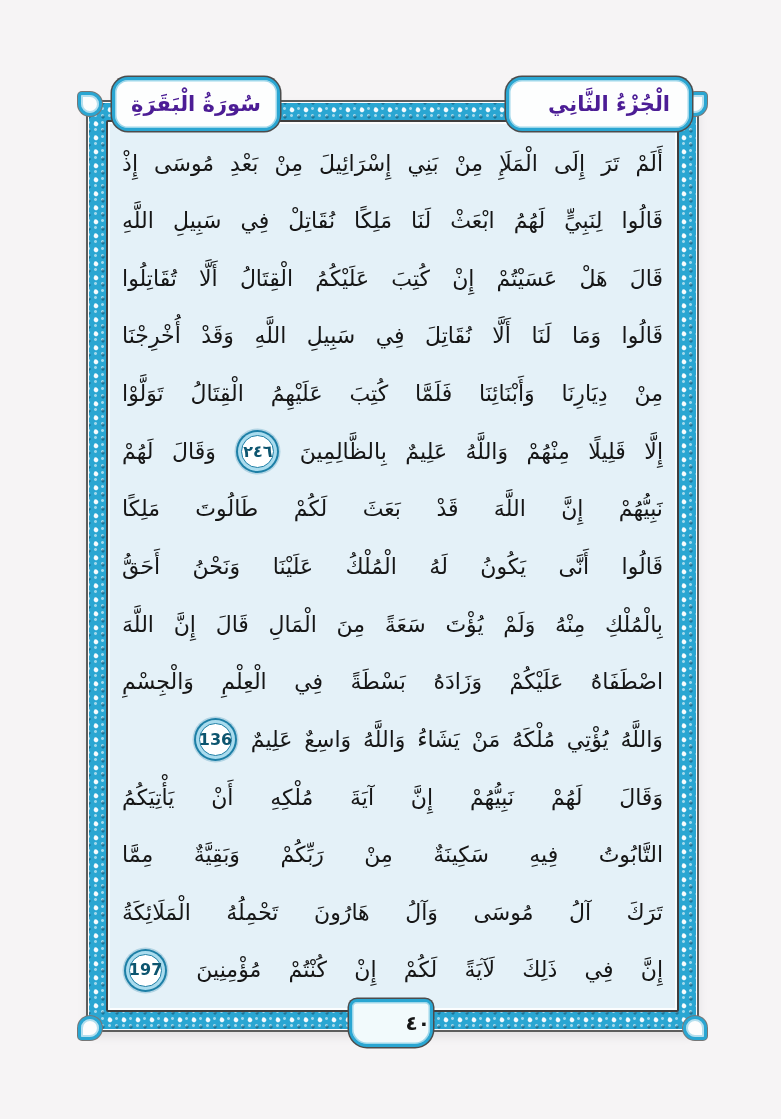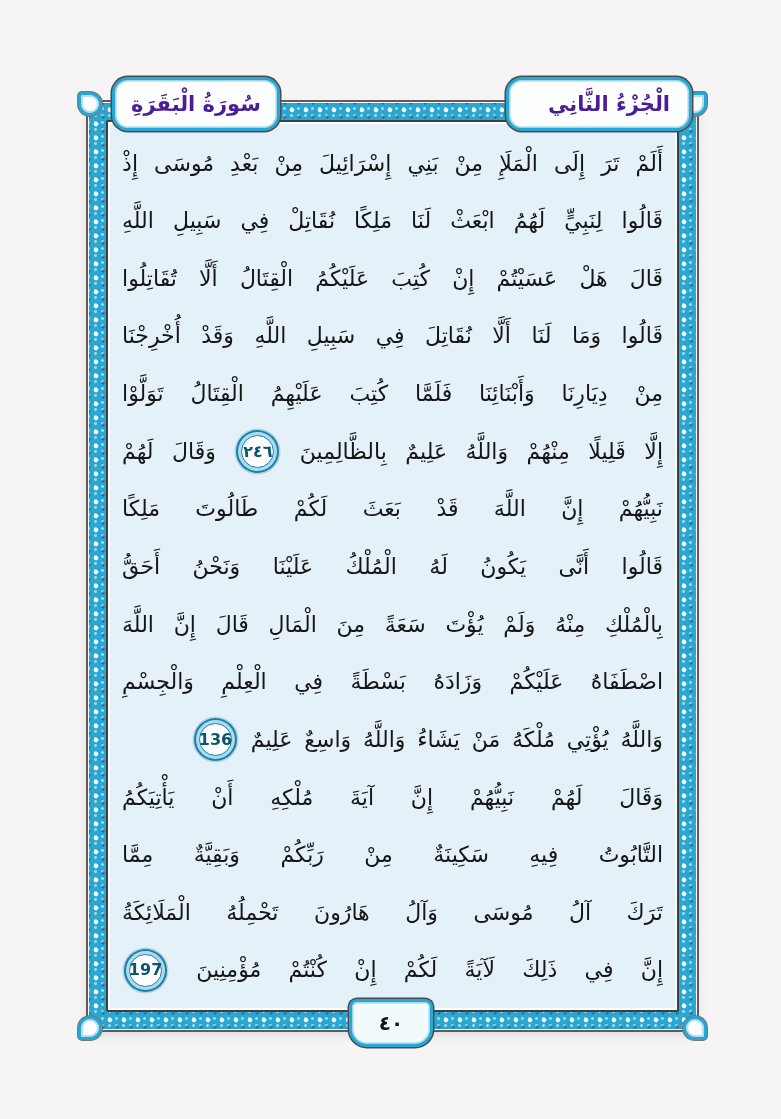--- a/index.html
+++ b/index.html
@@ -69,21 +69,21 @@
     display:flex;align-items:center;justify-content:center;
     font-size:21px;font-weight:bold;color:#4c1d95;
   }
   .cartouche-surah{left:112px;width:168px;}
   .cartouche-juz{left:506px;width:186px;padding-left:20px;}
   .page-tab{
     position:absolute;left:349px;top:999px;width:84px;height:48px;z-index:5;
     background:#f2fafc;border:3px solid var(--teal);
     border-radius:8px 8px 18px 18px;
     box-shadow:0 0 0 1.5px #4c4c4c, inset 0 0 0 1.5px #9ed7ea;
-    display:flex;align-items:center;justify-content:center;
+    display:flex;align-items:center;
     font-size:20px;font-weight:bold;
   }
 
   
   .qline{
     height:55px;direction:rtl;
     display:flex;justify-content:space-between;align-items:center;
     font-size:22px;line-height:1;color:var(--ink);
     white-space:nowrap;overflow:hidden;
   }

